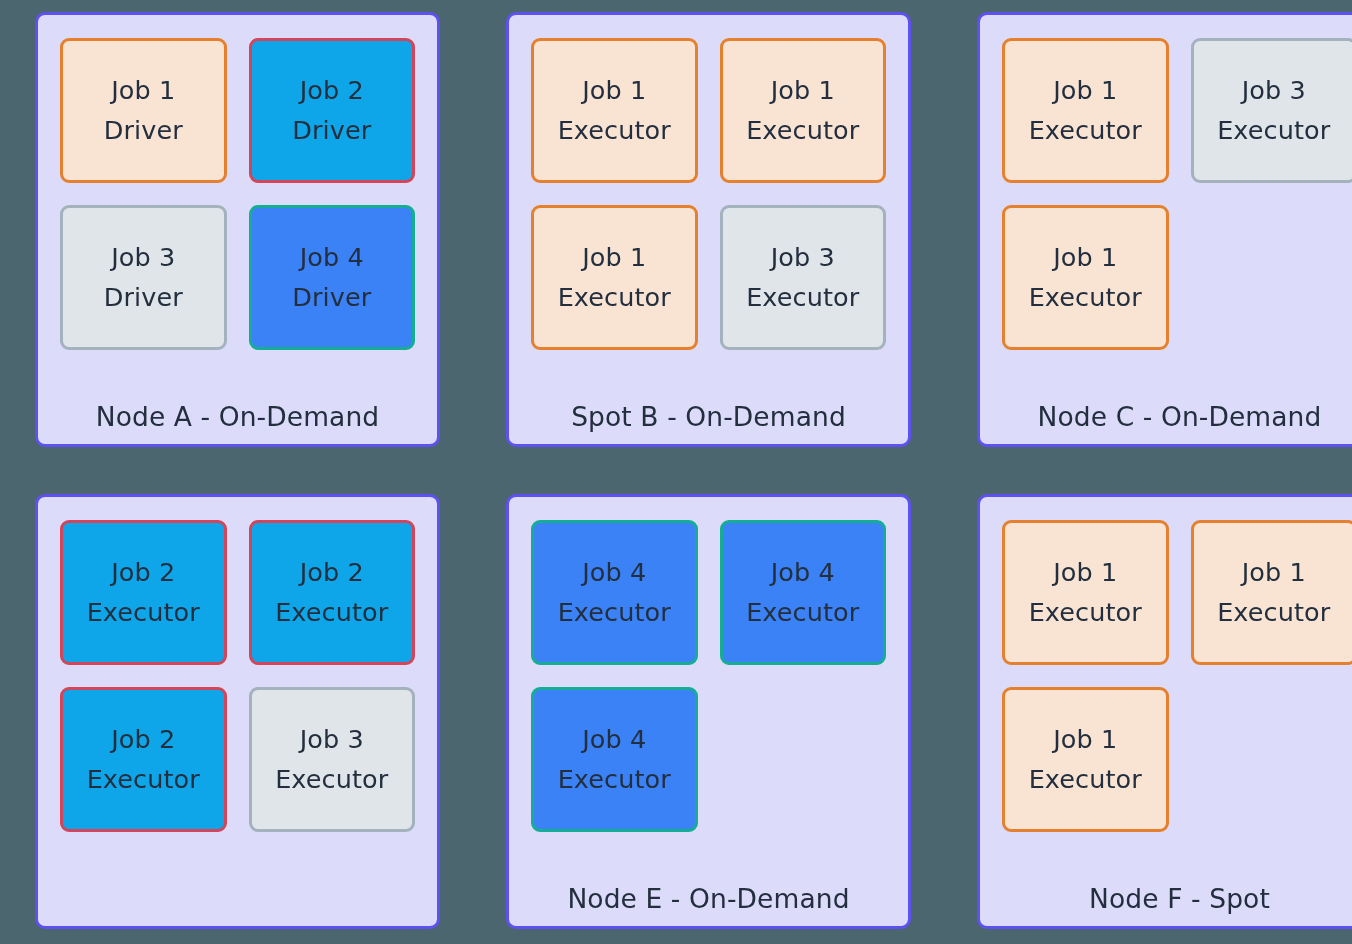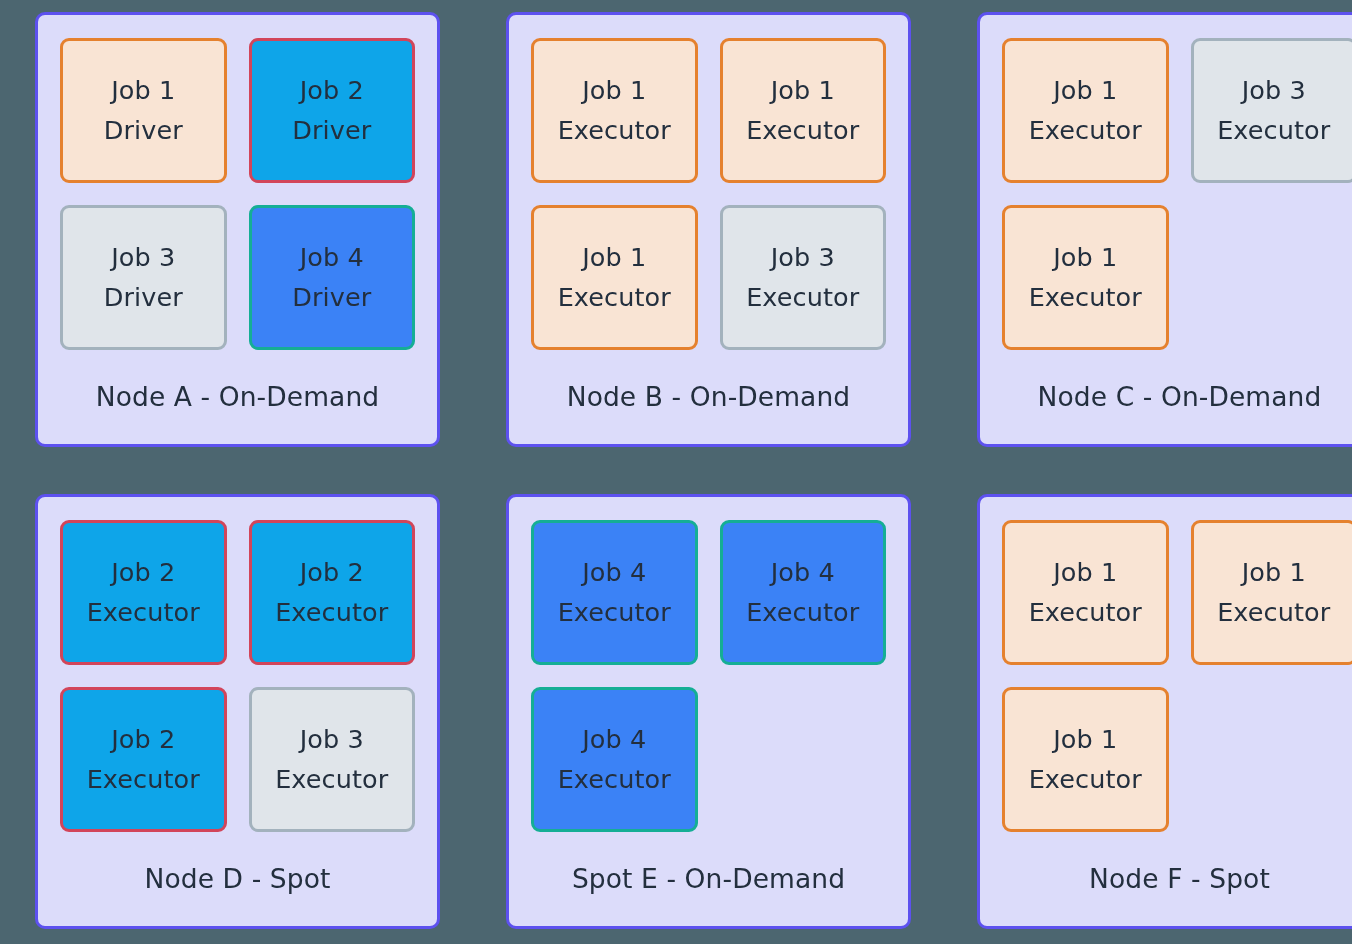--- a/index.html
+++ b/index.html
@@ -62,21 +62,21 @@
   
   .pal-orange { background: #f9e4d4; border-color: #e5812e; }
   .pal-red    { background: #0ea5e9; border-color: #d2455a; }
   .pal-gray   { background: #e0e5ea; border-color: #a3b2bd; }
   .pal-teal   { background: #3b82f6; border-color: #15ae95; }
 
   .slot-line { display: block; }
 
   .node-label {
     margin-top: auto;
-    padding-bottom: 32px;
+    padding-bottom: 12px;
     text-align: center;
     font-size: 26.5px;
     color: #232f3e;
     letter-spacing: 0.1px;
   }
 </style>
 </head>
 <body>
 
 <div id="cluster-grid">
@@ -115,21 +115,21 @@
       </div>
       <div class="slot filled pal-orange">
         <span class="slot-line">Job 1</span>
         <span class="slot-line">Executor</span>
       </div>
       <div class="slot filled pal-gray">
         <span class="slot-line">Job 3</span>
         <span class="slot-line">Executor</span>
       </div>
     </div>
-    <div class="node-label">Node B - On-Demand</div>
+    <div class="node-label">Spot B - On-Demand</div>
   </div>
 
   <div class="node-panel">
     <div class="slot-grid">
       <div class="slot filled pal-orange">
         <span class="slot-line">Job 1</span>
         <span class="slot-line">Executor</span>
       </div>
       <div class="slot filled pal-gray">
         <span class="slot-line">Job 3</span>
@@ -156,40 +156,39 @@
       </div>
       <div class="slot filled pal-red">
         <span class="slot-line">Job 2</span>
         <span class="slot-line">Executor</span>
       </div>
       <div class="slot filled pal-gray">
         <span class="slot-line">Job 3</span>
         <span class="slot-line">Executor</span>
       </div>
     </div>
-    <div class="node-label">Node D - Spot</div>
   </div>
 
   <div class="node-panel">
     <div class="slot-grid">
       <div class="slot filled pal-teal">
         <span class="slot-line">Job 4</span>
         <span class="slot-line">Executor</span>
       </div>
       <div class="slot filled pal-teal">
         <span class="slot-line">Job 4</span>
         <span class="slot-line">Executor</span>
       </div>
       <div class="slot filled pal-teal">
         <span class="slot-line">Job 4</span>
         <span class="slot-line">Executor</span>
       </div>
       <div class="slot empty"></div>
     </div>
-    <div class="node-label">Spot E - On-Demand</div>
+    <div class="node-label">Node E - On-Demand</div>
   </div>
 
   <div class="node-panel">
     <div class="slot-grid">
       <div class="slot filled pal-orange">
         <span class="slot-line">Job 1</span>
         <span class="slot-line">Executor</span>
       </div>
       <div class="slot filled pal-orange">
         <span class="slot-line">Job 1</span>

